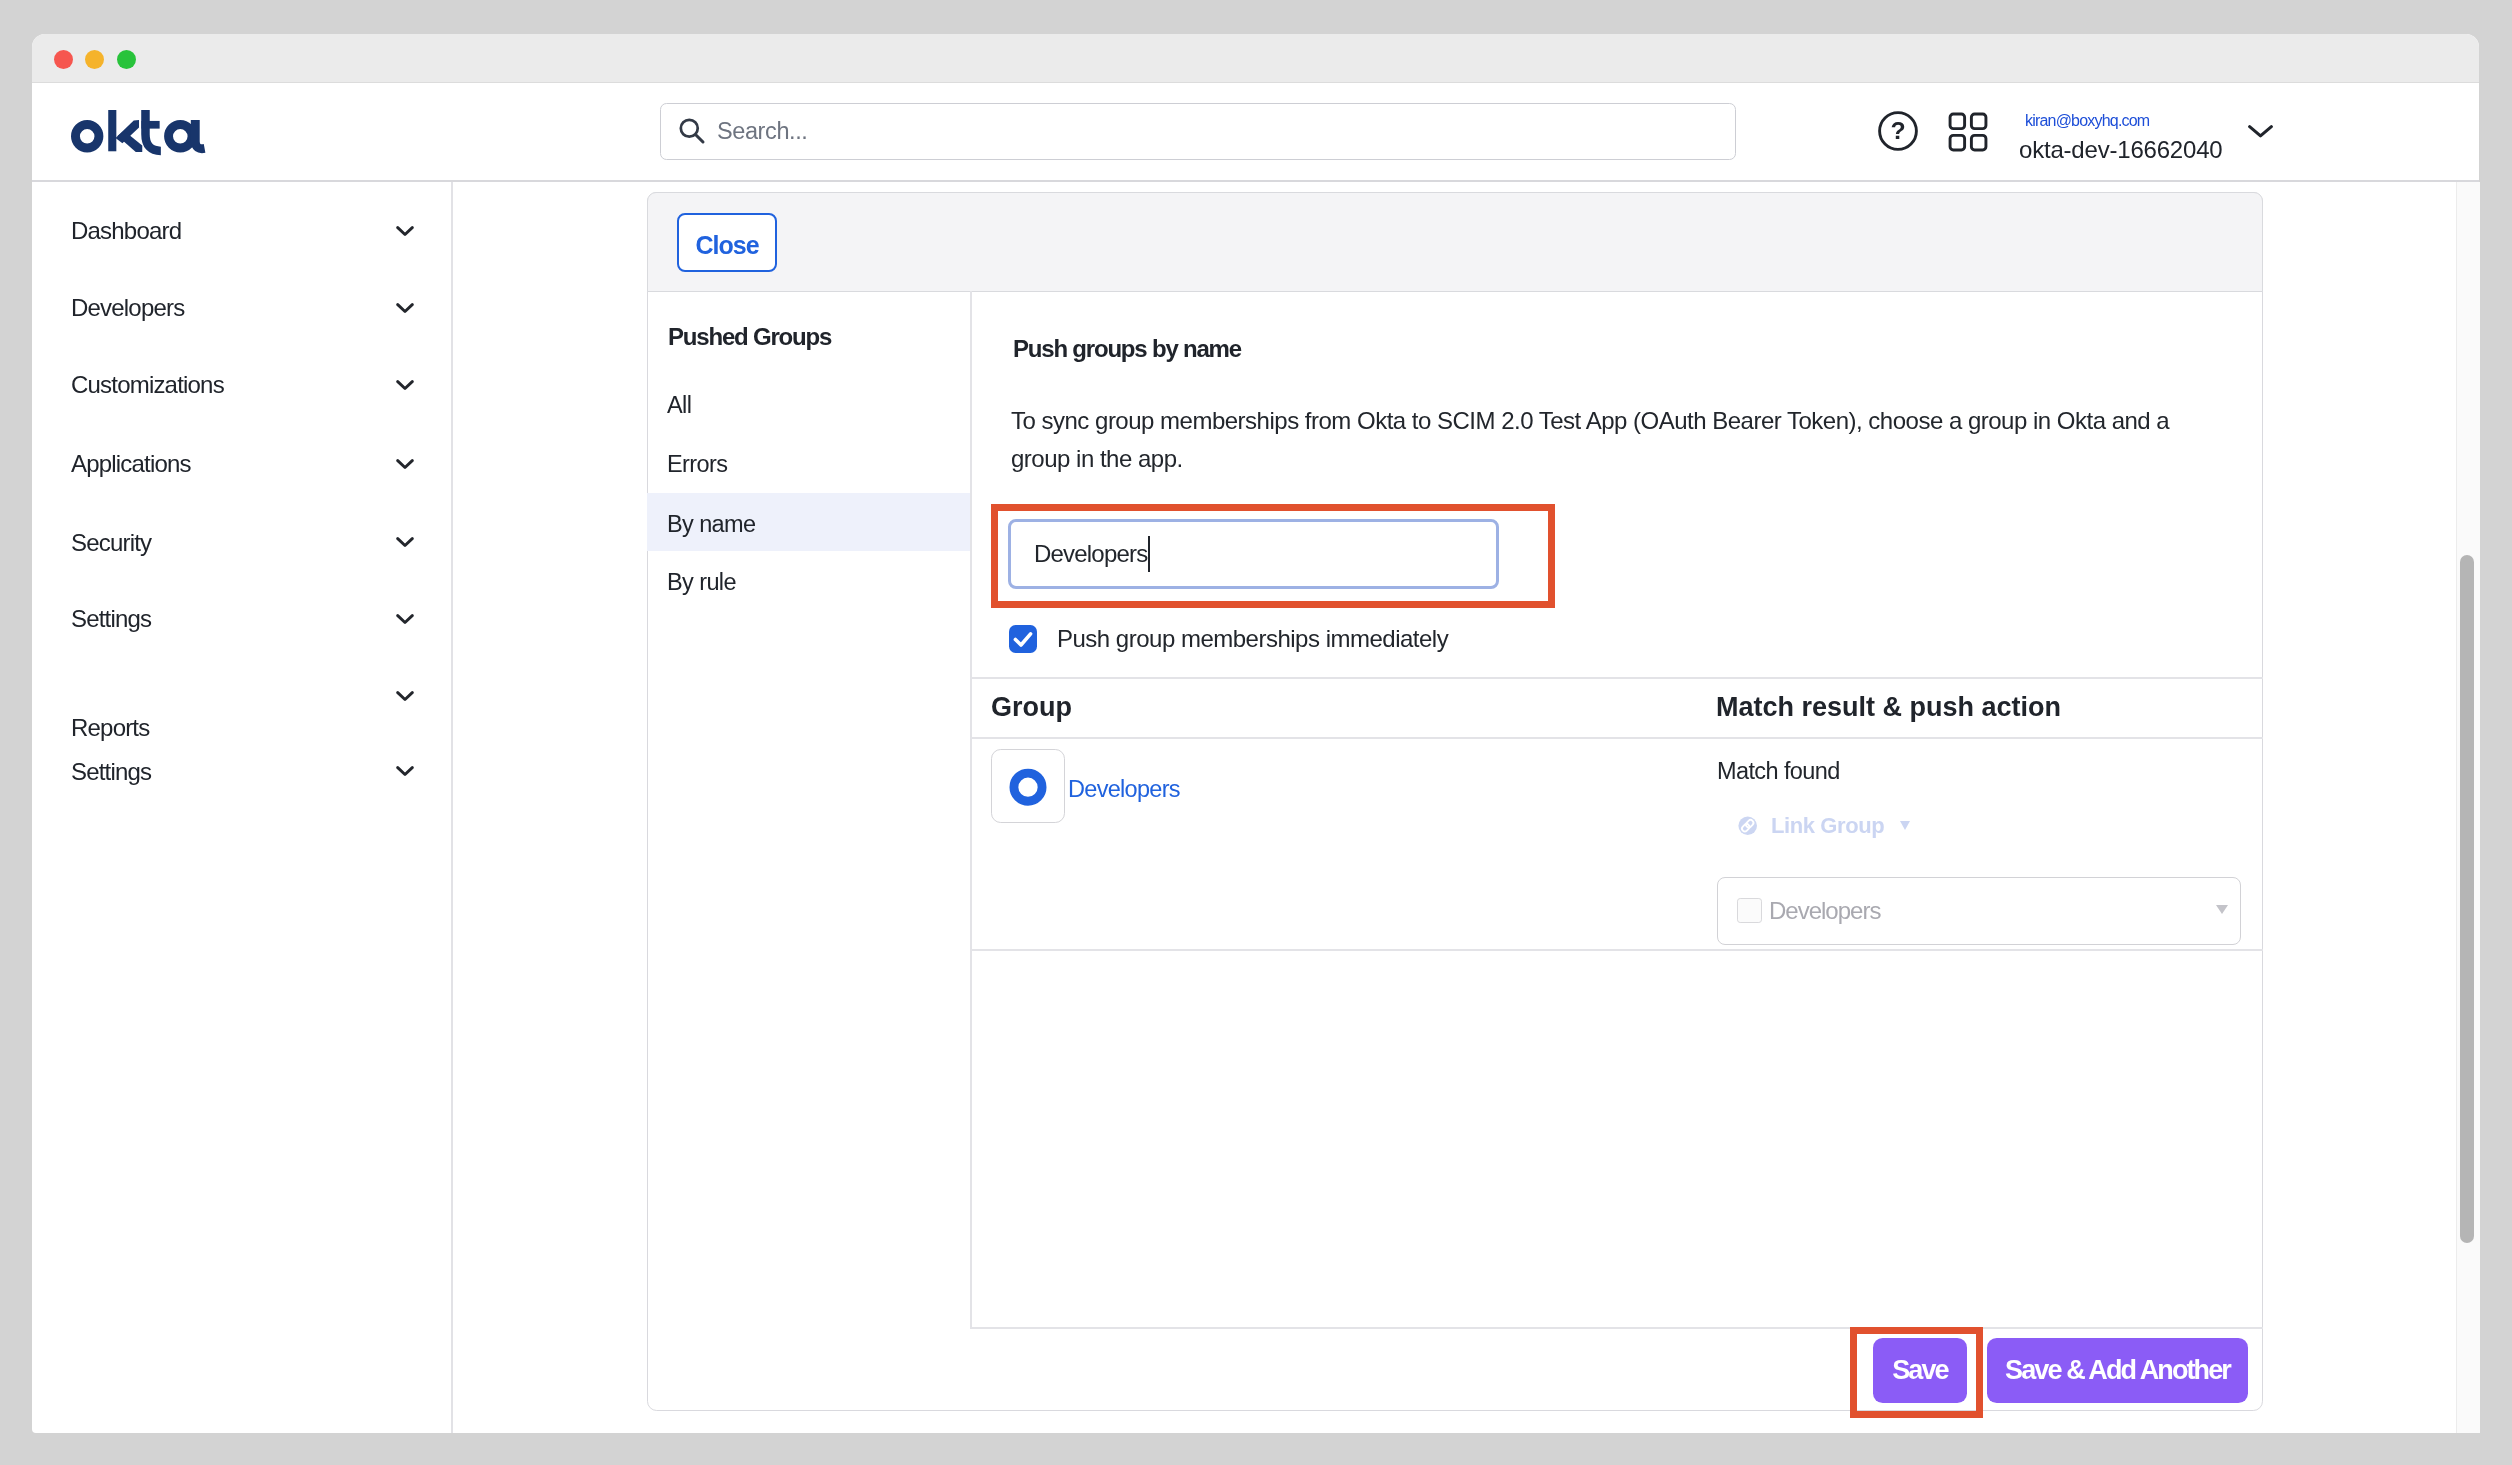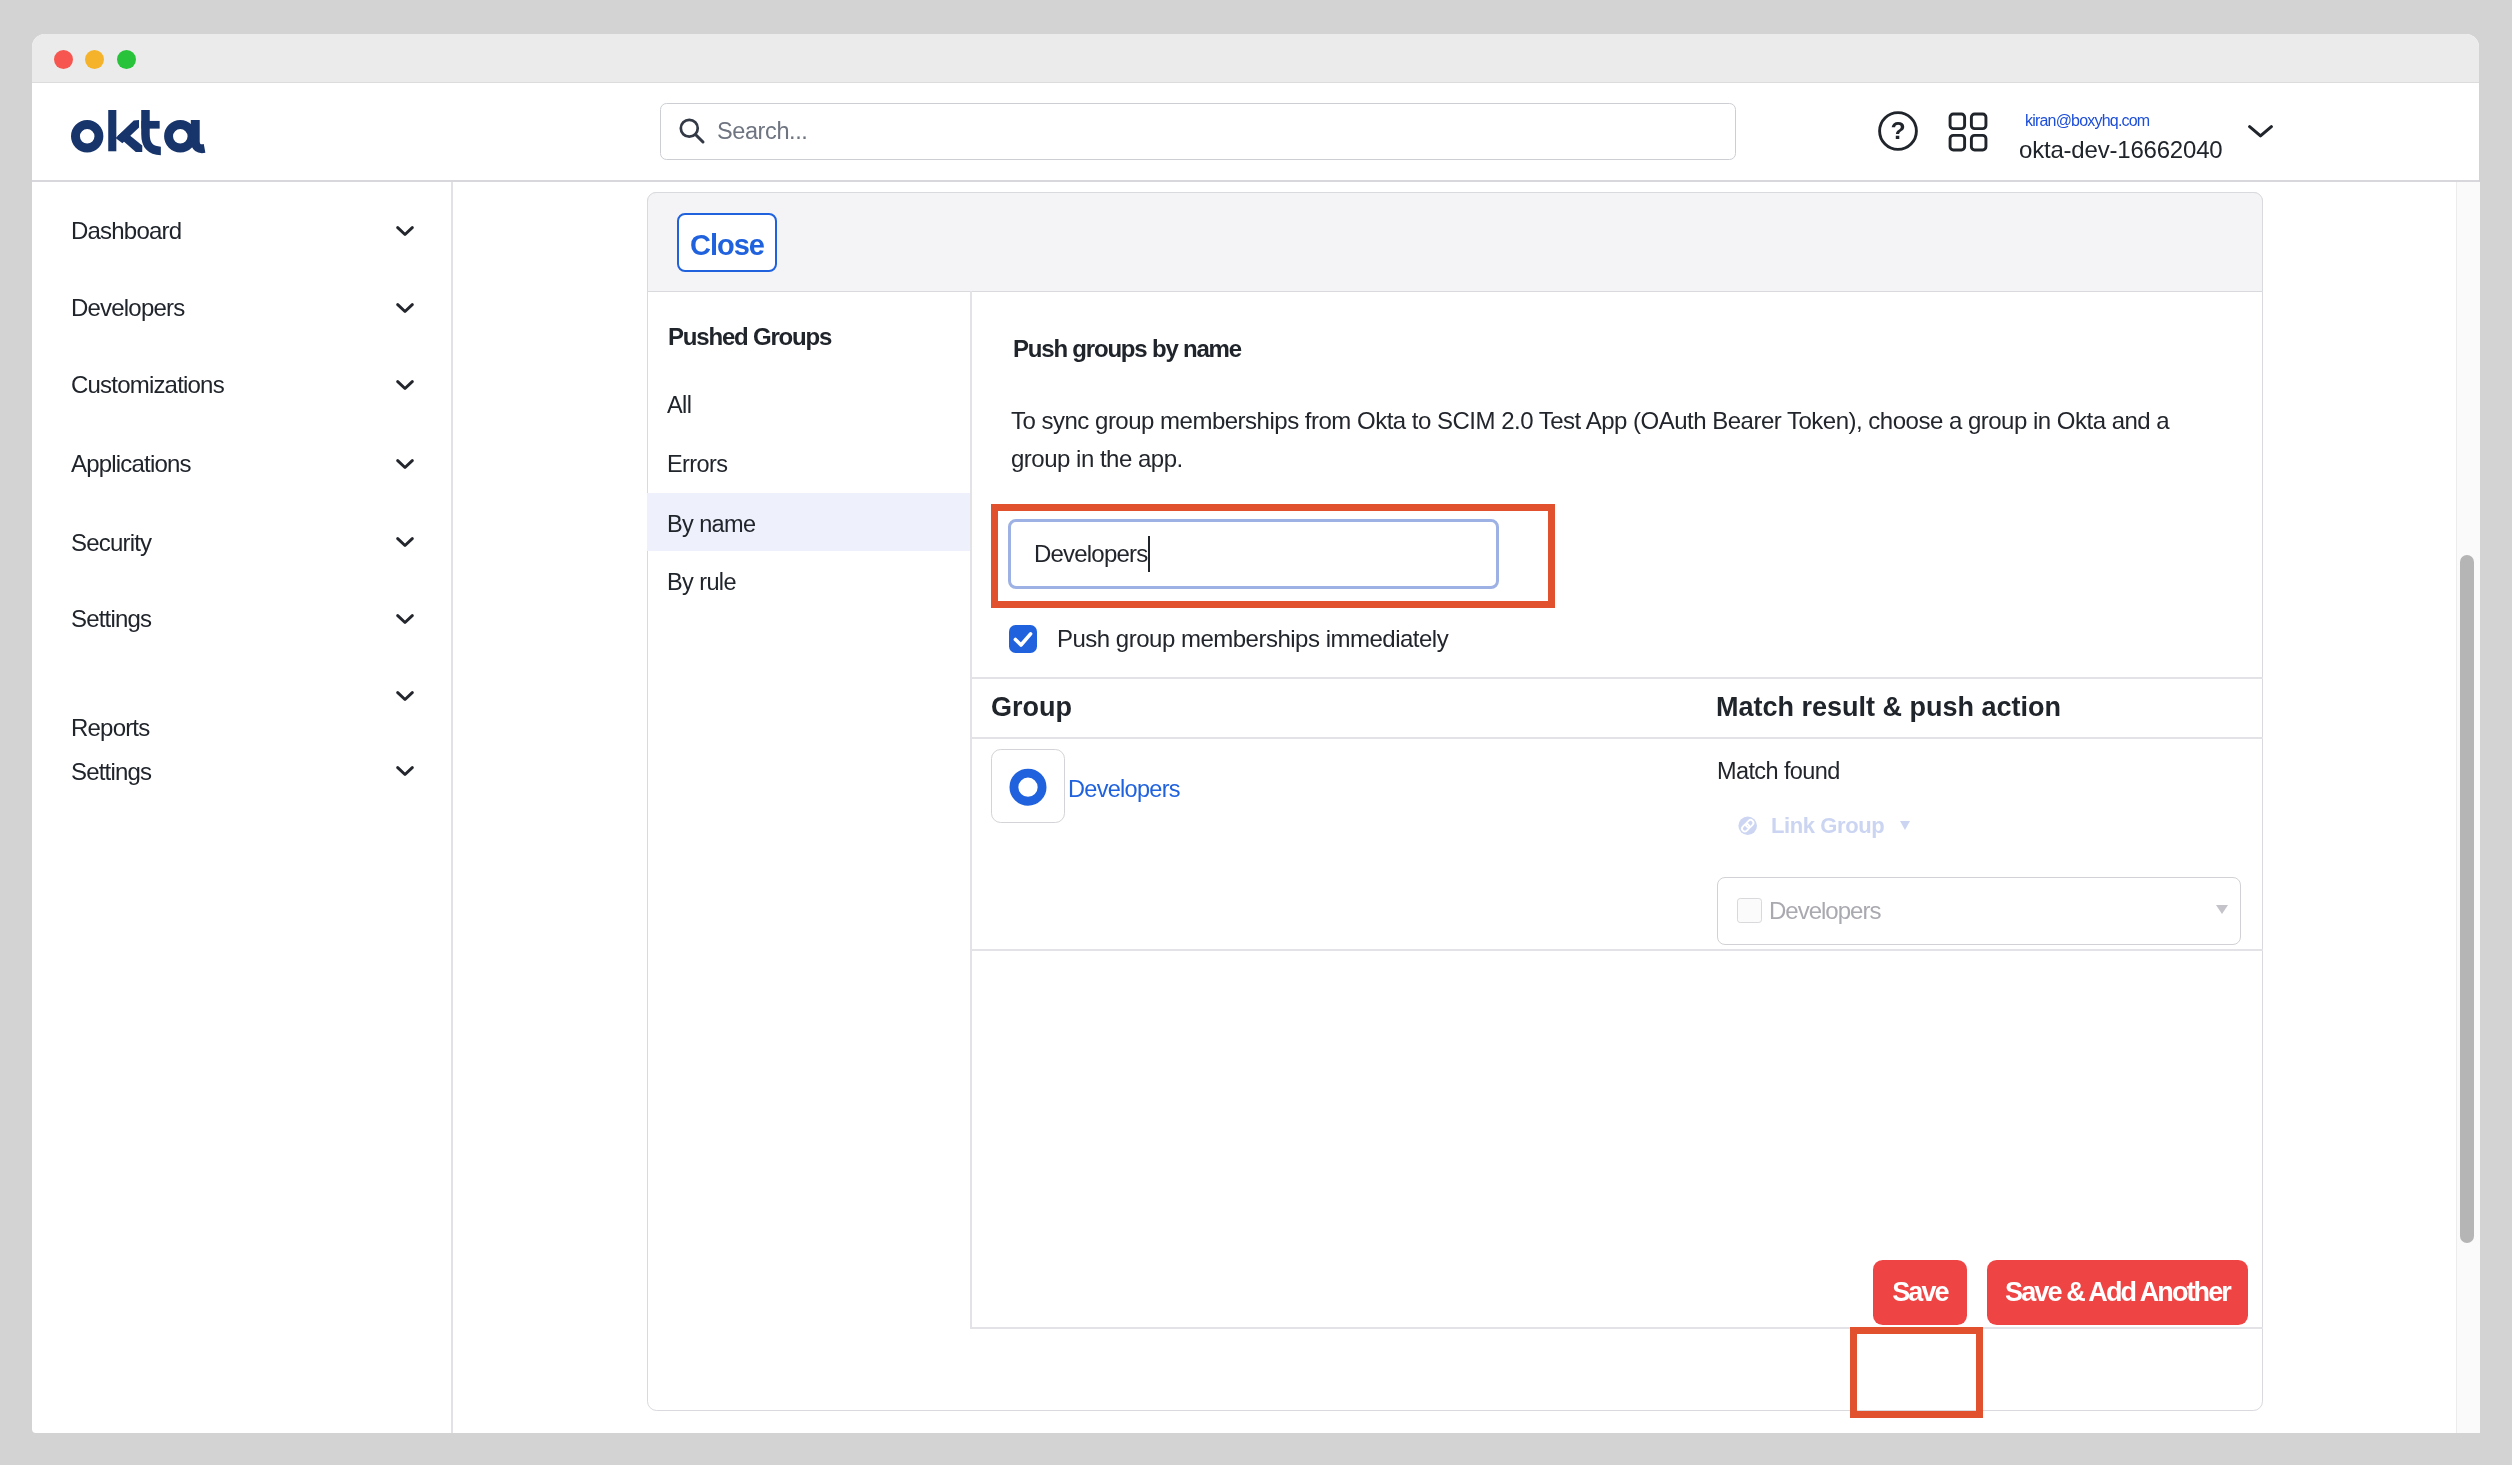--- a/index.html
+++ b/index.html
@@ -9,32 +9,32 @@
   #win { position:absolute; left:32px; top:34px; width:2447px; height:1399px; background:#fff; border-radius:13px 13px 4px 4px; }
   #titlebar { position:absolute; left:32px; top:34px; width:2447px; height:49px; background:#ebebeb; border-bottom:0.8px solid #dcdcdc; border-radius:13px 13px 0 0; }
   .dot { position:absolute; top:16px; width:19.4px; height:19.4px; border-radius:50%; }
   #headerline { position:absolute; left:32px; top:180px; width:2447px; height:1.6px; background:#d8d8dc; }
   #sidebar-line { position:absolute; left:451px; top:182px; width:1.6px; height:1251px; background:#e2e2e6; }
   .navitem { position:absolute; left:71px; font-size:24px; font-weight:normal; color:#20242b; letter-spacing:-0.8px; line-height:27.5px; }
   .chev { position:absolute; left:396px; }
   #search { position:absolute; left:660px; top:103px; width:1076px; height:57px; border:1.6px solid #cdced4; border-radius:6.5px; background:#fff; }
   #panel { position:absolute; left:647px; top:192px; width:1616px; height:1219px; border:1.6px solid #d9d9de; border-radius:9.7px; background:#fff; }
   #panel-head { position:absolute; left:647px; top:192px; width:1616px; height:100px; background:#f4f4f6; border:1.6px solid #d9dade; border-radius:9px 9px 0 0; }
-  #closebtn { position:absolute; left:677px; top:213px; width:100px; height:59px; border:2.4px solid #2062de; border-radius:8px; background:#fff; color:#2062de; font-size:29px; font-weight:bold; letter-spacing:-1px; text-align:center; line-height:61px; }
+  #closebtn { position:absolute; left:677px; top:213px; width:100px; height:59px; border:2.4px solid #2062de; border-radius:8px; background:#fff; color:#2062de; font-size:25px; font-weight:bold; letter-spacing:-1px; text-align:center; line-height:61px; }
   #subnav-line { position:absolute; left:970px; top:291px; width:1.6px; height:1037px; background:#e3e3e7; }
   .subitem { position:absolute; left:667px; font-size:23.5px; color:#20242b; letter-spacing:-0.6px; line-height:26px; }
   #byname-bg { position:absolute; left:647px; top:493px; width:323px; height:58px; background:#eef1fb; }
   .h2 { position:absolute; font-weight:bold; font-size:24px; color:#20242b; letter-spacing:-1.2px; line-height:27.5px; }
   .body30 { position:absolute; font-size:24px; color:#22262c; letter-spacing:-0.5px; line-height:26px; }
   .hline { position:absolute; background:#e3e3e7; height:1.6px; left:970px; width:1293px; }
   .thead { position:absolute; font-size:27px; font-weight:bold; color:#20242b; line-height:27.5px; white-space:nowrap; }
   #ginput { position:absolute; left:1008px; top:519px; width:491px; height:70px; border:3.2px solid #9db1e4; border-radius:8px; background:#fff; }
   #cbox { position:absolute; left:1009px; top:625px; width:28px; height:28px; background:#2062de; border-radius:6.5px; }
   #gselect { position:absolute; left:1717px; top:877px; width:524px; height:68px; border:1.6px solid #d2d2d6; border-radius:8px; background:#fff; }
-  .btn { position:absolute; top:1260px; height:65px; background:#ef4444; border-radius:9.7px; color:#fff; font-weight:bold; font-size:27px; letter-spacing:-1.9px; text-align:center; line-height:65px; }
+  .btn { position:absolute; top:1338px; height:65px; background:#8b5cf6; border-radius:9.7px; color:#fff; font-weight:bold; font-size:27px; letter-spacing:-1.9px; text-align:center; line-height:65px; }
   .annot { position:absolute; border:7.3px solid #e1512e; }
   #strack { position:absolute; left:2456px; top:182px; width:24px; height:1251px; background:#fafafa; border-left:0.8px solid #ececec; }
   #sthumb { position:absolute; left:2460px; top:555px; width:13.8px; height:688px; background:#b5b5b5; border-radius:7.3px; }
 </style>
 </head>
 <body>
 <div id="win"></div>
 <div id="titlebar">
   <div class="dot" style="left:22px; background:#f6564f;"></div>
   <div class="dot" style="left:53px; background:#f5b32b;"></div>

